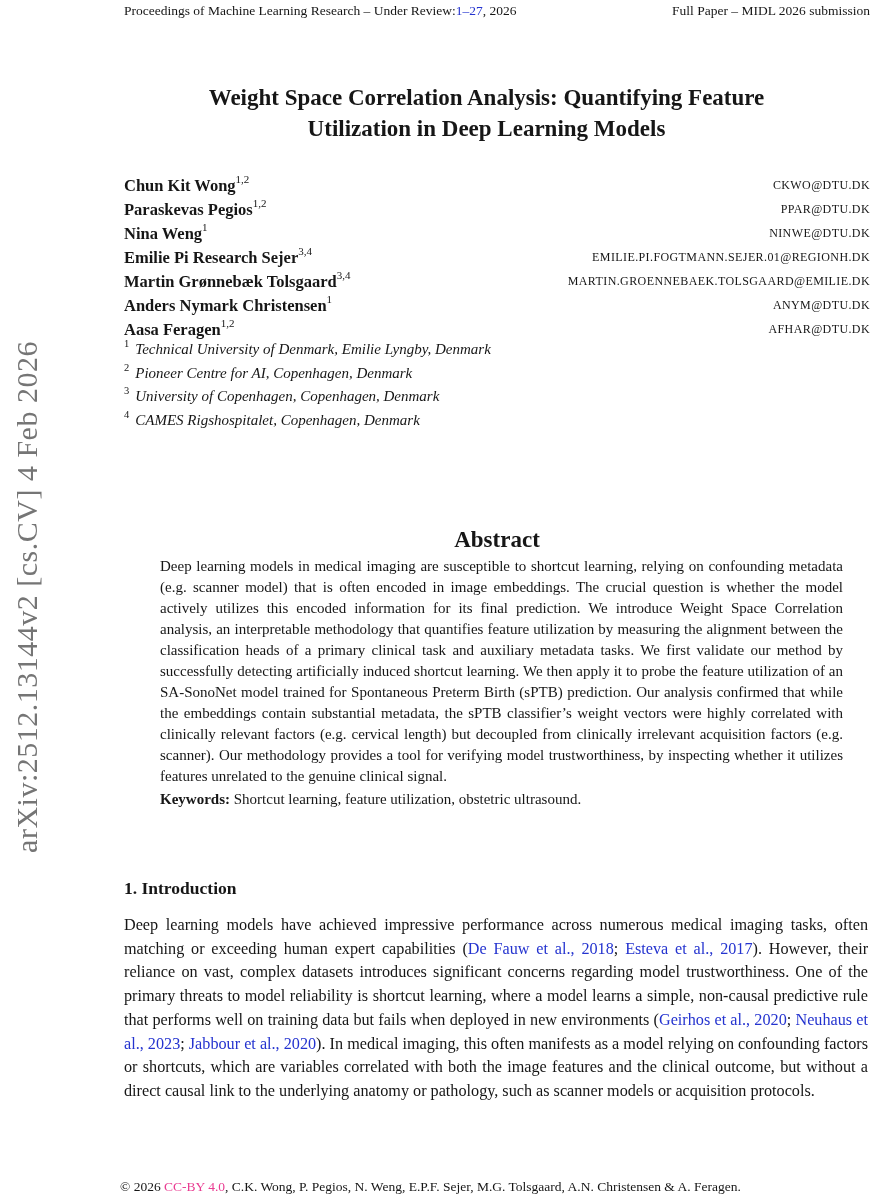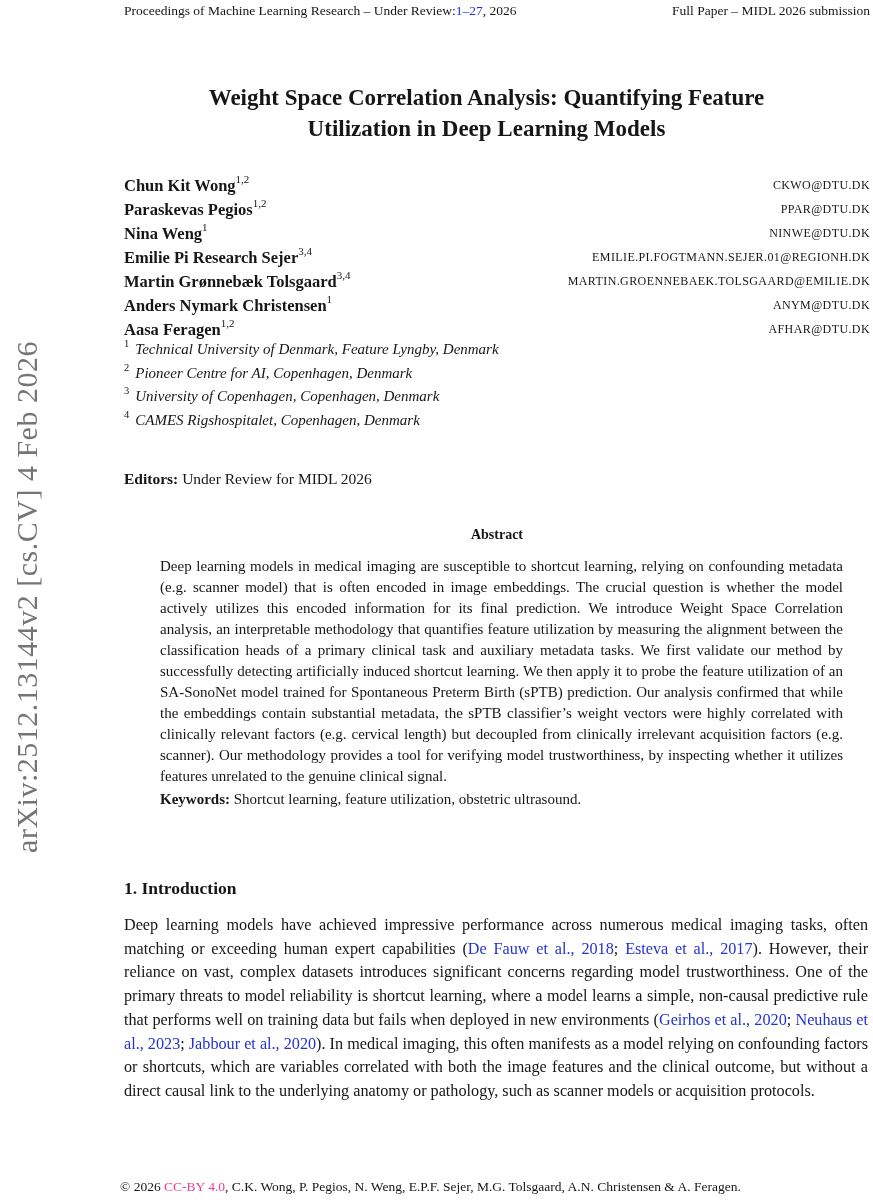--- a/index.html
+++ b/index.html
@@ -54,21 +54,21 @@
   }
   .affil-row{height:23.5px;font-size:15px;font-style:italic;}
   .affil-row sup{font-style:normal;font-size:10.5px;margin-right:6px;position:relative;top:-1px;}
   .editors{
     position:absolute;left:124px;right:3px;top:470px;
     font-size:15.5px;
   }
   .editors b{font-weight:bold;}
   .abstract-heading{
     position:absolute;left:124px;right:3px;top:527px;
-    text-align:center;font-size:14px;font-weight:bold;
+    text-align:center;font-size:23px;font-weight:bold;
   }
   .abstract-body{
     position:absolute;left:160px;right:30px;top:556px;
     font-size:15px;line-height:21px;
     text-align:justify;
   }
   .keywords{margin-top:2px;}
   .keywords b{font-weight:bold;}
   .section-heading{
     position:absolute;left:124px;right:3px;top:878px;
@@ -131,29 +131,26 @@
       <span class="author-name"><b>Anders Nymark Christensen</b><sup>1</sup></span>
       <span class="author-email">ANYM@DTU.DK</span>
     </div>
     <div class="author-row">
       <span class="author-name"><b>Aasa Feragen</b><sup>1,2</sup></span>
       <span class="author-email">AFHAR@DTU.DK</span>
     </div>
   </div>
 
   <div class="affils">
-    <div class="affil-row"><sup>1</sup><span>Technical University of Denmark, Feature Lyngby, Denmark</span></div>
+    <div class="affil-row"><sup>1</sup><span>Technical University of Denmark, Emilie Lyngby, Denmark</span></div>
     <div class="affil-row"><sup>2</sup><span>Pioneer Centre for AI, Copenhagen, Denmark</span></div>
     <div class="affil-row"><sup>3</sup><span>University of Copenhagen, Copenhagen, Denmark</span></div>
     <div class="affil-row"><sup>4</sup><span>CAMES Rigshospitalet, Copenhagen, Denmark</span></div>
   </div>
 
-  <div class="editors">
-    <b>Editors:</b><span> Under Review for MIDL 2026</span>
-  </div>
 
   <div class="abstract-heading">Abstract</div>
 
   <div class="abstract-body">
     <div>Deep learning models in medical imaging are susceptible to shortcut learning, relying on confounding metadata (e.g. scanner model) that is often encoded in image embeddings. The crucial question is whether the model actively utilizes this encoded information for its final prediction. We introduce Weight Space Correlation analysis, an interpretable methodology that quantifies feature utilization by measuring the alignment between the classification heads of a primary clinical task and auxiliary metadata tasks. We first validate our method by successfully detecting artificially induced shortcut learning. We then apply it to probe the feature utilization of an SA-SonoNet model trained for Spontaneous Preterm Birth (sPTB) prediction. Our analysis confirmed that while the embeddings contain substantial metadata, the sPTB classifier’s weight vectors were highly correlated with clinically relevant factors (e.g. cervical length) but decoupled from clinically irrelevant acquisition factors (e.g. scanner). Our methodology provides a tool for verifying model trustworthiness, by inspecting whether it utilizes features unrelated to the genuine clinical signal.</div>
     <div class="keywords">
       <b>Keywords:</b><span> Shortcut learning, feature utilization, obstetric ultrasound.</span>
     </div>
   </div>
 

